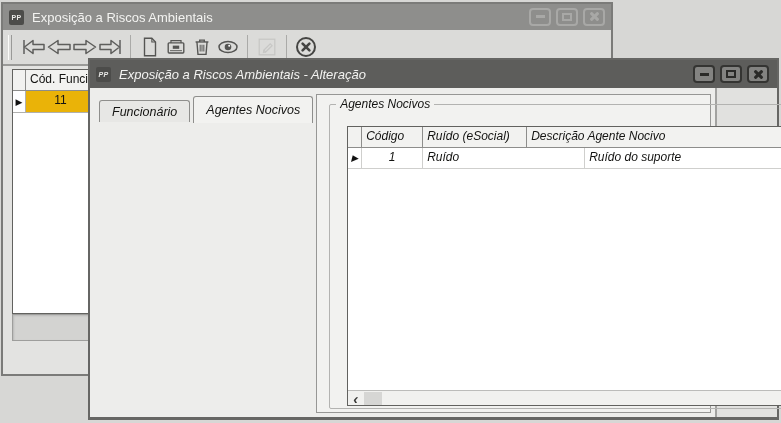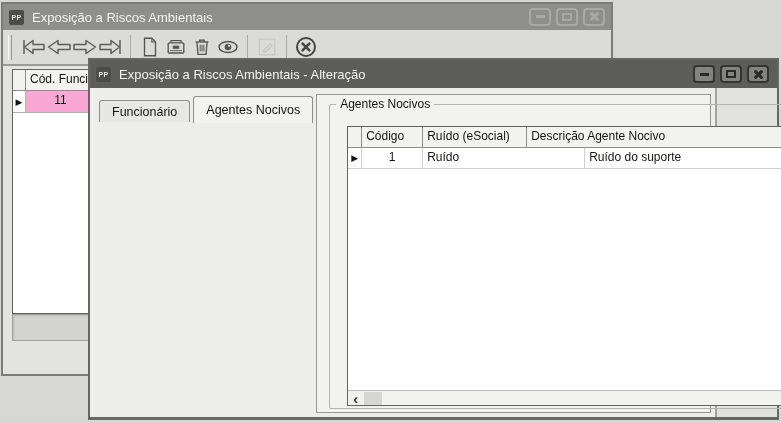--- a/index.html
+++ b/index.html
@@ -52,27 +52,27 @@
   .hs-thumb { width:18px; height:13px; background:#d6d6d4; margin-left:1px; }
   .hs-space { flex:1; }
 
   #bggridwrap { margin:3px 0 0 9px; width:300px; }
   #bggrid { height:245px; }
   #bggrid .colA { width:13px; background:#f2f2f0; }
   #bggrid .colB { width:70px; }
   #bggrid .colC { flex:1; }
   #bggrid .g-row .colA { background:#fff; }
   .rowsel { background:#bdbdbd !important; }
-  .rowsel .gc { background:#f9a8d4; border-color:#b0b0ae; }
+  .rowsel .gc { background:#eab308; border-color:#b0b0ae; }
   #bgscroll { width:300px; height:27px; margin-left:9px; background:#d3d3d1;
               border:1px solid #9e9e9c; box-shadow:inset 1px 1px 2px rgba(0,0,0,.12); }
 
   
   #dlg { left:88px; top:58px; width:691px; height:362px; border:2px solid #666664;
-         border-bottom-width:3px; background:#ededeb; display:flex; flex-direction:column; }
+         border-bottom-width:3px; background:#ededeb; display:flex; flex-direction:column;font-style:italic; }
   #dlg .tbtns { margin-right:2px; }
   #dlgbody { flex:1; display:flex; min-height:0; }
   #dlgcontent { flex:1; display:flex; flex-direction:row; padding:6px 4px 4px 6px; min-width:0; }
   #tabbar { display:flex; align-items:flex-end; height:28px; padding-left:3px; position:relative; z-index:2; }
   .tab { height:22px; padding:0 12px; font-size:12.5px; color:#141412; background:#e7e7e5;
          border:1px solid #8e8e8c; border-bottom:none; border-radius:3px 3px 0 0;
          margin-right:3px; display:flex; align-items:center; white-space:nowrap; }
   .tab.activeTab { height:27px; background:#f2f2f0; margin-bottom:-1px; z-index:3; }
   #tabpage { flex:1; background:#f2f2f0; border:1px solid #979795; position:relative; }
 

